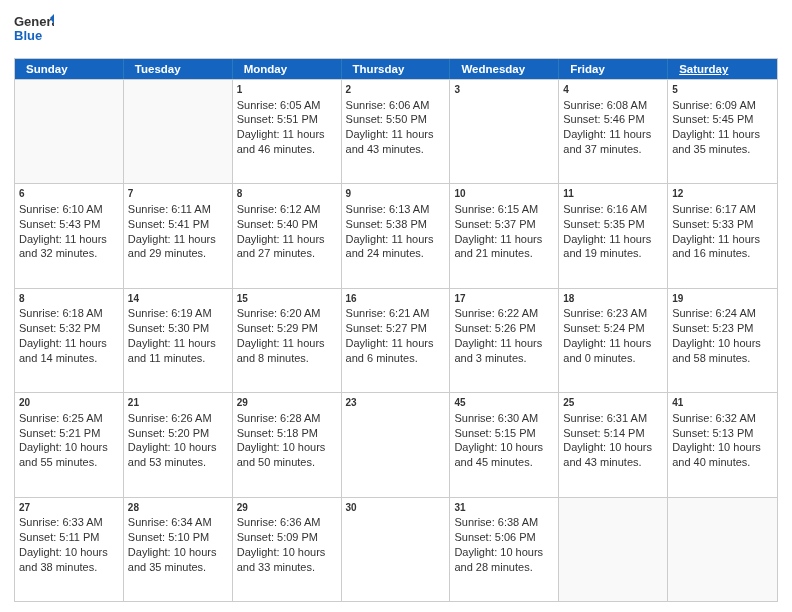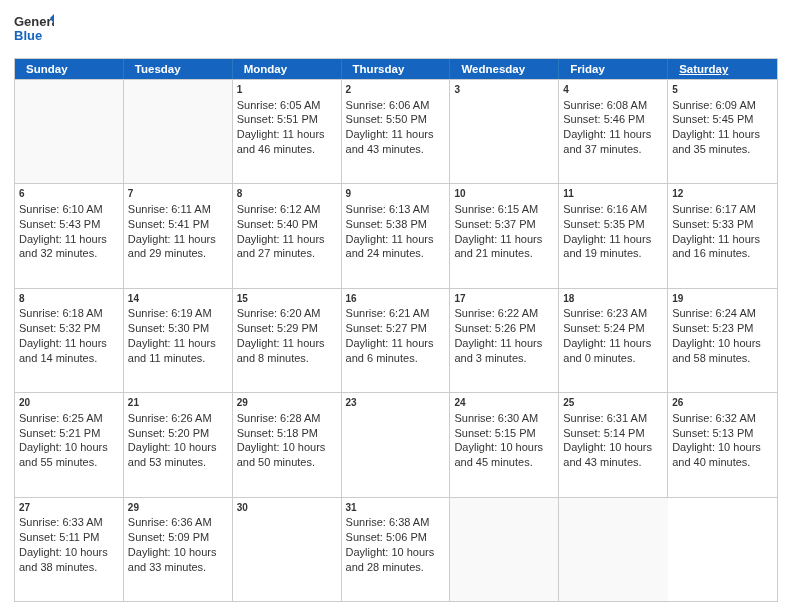--- a/index.html
+++ b/index.html
@@ -152,26 +152,27 @@
           <div class="cal-cell"><span class="day-num">16</span><span class="cell-text">Sunrise: 6:21 AM<br>Sunset: 5:27 PM<br>Daylight: 11 hours and 6 minutes.</span></div>
           <div class="cal-cell"><span class="day-num">17</span><span class="cell-text">Sunrise: 6:22 AM<br>Sunset: 5:26 PM<br>Daylight: 11 hours and 3 minutes.</span></div>
           <div class="cal-cell"><span class="day-num">18</span><span class="cell-text">Sunrise: 6:23 AM<br>Sunset: 5:24 PM<br>Daylight: 11 hours and 0 minutes.</span></div>
           <div class="cal-cell"><span class="day-num">19</span><span class="cell-text">Sunrise: 6:24 AM<br>Sunset: 5:23 PM<br>Daylight: 10 hours and 58 minutes.</span></div>
         </div>
         <div class="cal-week">
           <div class="cal-cell"><span class="day-num">20</span><span class="cell-text">Sunrise: 6:25 AM<br>Sunset: 5:21 PM<br>Daylight: 10 hours and 55 minutes.</span></div>
           <div class="cal-cell"><span class="day-num">21</span><span class="cell-text">Sunrise: 6:26 AM<br>Sunset: 5:20 PM<br>Daylight: 10 hours and 53 minutes.</span></div>
           <div class="cal-cell"><span class="day-num">29</span><span class="cell-text">Sunrise: 6:28 AM<br>Sunset: 5:18 PM<br>Daylight: 10 hours and 50 minutes.</span></div>
           <div class="cal-cell"><span class="day-num">23</span></div>
-          <div class="cal-cell"><span class="day-num">24</span><span class="cell-text">Sunrise: 6:30 AM<br>Sunset: 5:15 PM<br>Daylight: 10 hours and 45 minutes.</span></div>
+          <div class="cal-cell"><span class="day-num">45</span><span class="cell-text">Sunrise: 6:30 AM<br>Sunset: 5:15 PM<br>Daylight: 10 hours and 45 minutes.</span></div>
           <div class="cal-cell"><span class="day-num">25</span><span class="cell-text">Sunrise: 6:31 AM<br>Sunset: 5:14 PM<br>Daylight: 10 hours and 43 minutes.</span></div>
-          <div class="cal-cell"><span class="day-num">26</span><span class="cell-text">Sunrise: 6:32 AM<br>Sunset: 5:13 PM<br>Daylight: 10 hours and 40 minutes.</span></div>
+          <div class="cal-cell"><span class="day-num">41</span><span class="cell-text">Sunrise: 6:32 AM<br>Sunset: 5:13 PM<br>Daylight: 10 hours and 40 minutes.</span></div>
         </div>
         <div class="cal-week">
           <div class="cal-cell"><span class="day-num">27</span><span class="cell-text">Sunrise: 6:33 AM<br>Sunset: 5:11 PM<br>Daylight: 10 hours and 38 minutes.</span></div>
+          <div class="cal-cell"><span class="day-num">28</span><span class="cell-text">Sunrise: 6:34 AM<br>Sunset: 5:10 PM<br>Daylight: 10 hours and 35 minutes.</span></div>
           <div class="cal-cell"><span class="day-num">29</span><span class="cell-text">Sunrise: 6:36 AM<br>Sunset: 5:09 PM<br>Daylight: 10 hours and 33 minutes.</span></div>
           <div class="cal-cell"><span class="day-num">30</span></div>
           <div class="cal-cell"><span class="day-num">31</span><span class="cell-text">Sunrise: 6:38 AM<br>Sunset: 5:06 PM<br>Daylight: 10 hours and 28 minutes.</span></div>
           <div class="cal-cell empty"></div>
           <div class="cal-cell empty"></div>
         </div>
       </div>
   </div>
 </div>
 

